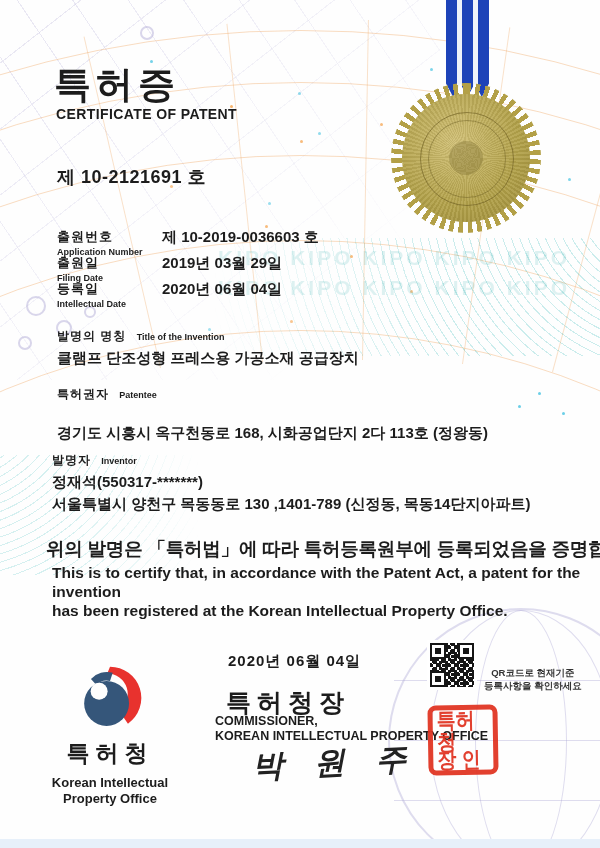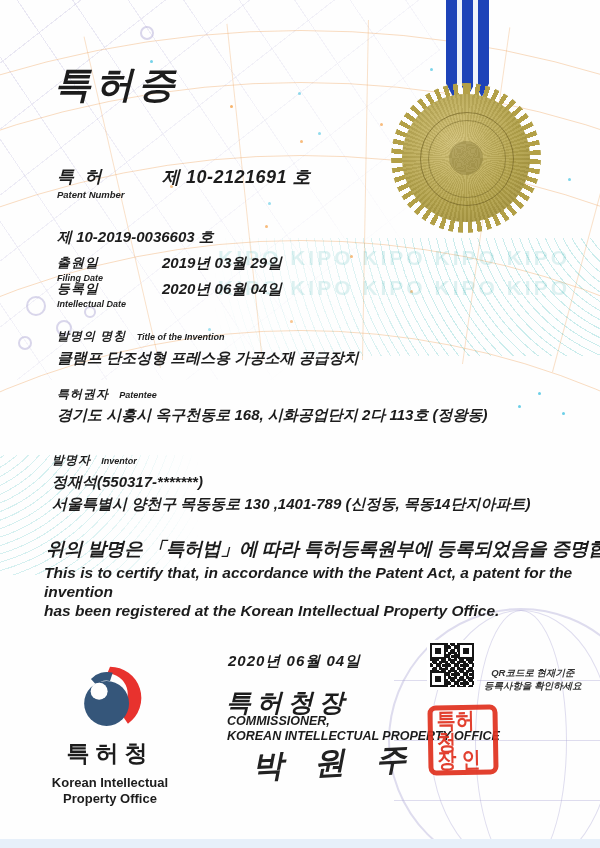--- a/index.html
+++ b/index.html
@@ -53,39 +53,39 @@
     background:repeating-conic-gradient(#b3a047 0deg 3.8deg,rgba(179,160,71,0) 3.8deg 7.6deg);}
   .medal .disc{position:absolute;left:11px;top:11px;width:128px;height:128px;border-radius:50%;
     background:radial-gradient(circle at 42% 38%,#d2c177,#b3a24a 58%,#9c8b38 95%);}
   .medal .tex{position:absolute;left:11px;top:11px;width:128px;height:128px;border-radius:50%;
     background:repeating-conic-gradient(rgba(255,255,255,.07) 0 2deg,rgba(0,0,0,.05) 2deg 4deg);}
   .medal .r1{position:absolute;left:29px;top:29px;width:92px;height:92px;border-radius:50%;border:1px solid rgba(110,96,35,.65);}
   .medal .r2{position:absolute;left:37px;top:37px;width:76px;height:76px;border-radius:50%;border:1px solid rgba(110,96,35,.5);}
   .medal .core{position:absolute;left:58px;top:58px;width:34px;height:34px;border-radius:50%;background:rgba(110,96,35,.3);}
 
   
-  .z{z-index:5;font-style:italic;}
+  .z{z-index:5;}
   .title-ko{left:54px;top:60px;font-size:37px;font-weight:800;letter-spacing:5px;}
   .title-en{left:56px;top:106px;font-size:14px;font-weight:700;letter-spacing:.4px;}
   .lbl-ko{font-weight:700;font-size:13px;letter-spacing:1px;}
   .lbl-en{font-weight:700;font-size:9px;color:#222;margin-top:1px;}
   .val{font-weight:700;font-size:15px;text-align:center;}
   .row-main .lbl-ko{font-size:17px;letter-spacing:3px;}
   .row-main .lbl-en{font-size:9.5px;}
   .row-main .val{font-size:18px;letter-spacing:.5px;}
   .frow{position:absolute;left:57px;display:flex;}
   .frow .lab{width:105px;}
   .sec-label{font-weight:700;font-size:12px;letter-spacing:1px;}
   .sec-label .en{font-weight:700;font-size:9px;letter-spacing:0;margin-left:6px;}
   .sec-val{font-weight:700;font-size:15px;margin-top:4px;}
   .statement-ko{left:46px;top:536px;font-size:18.5px;font-weight:800;letter-spacing:-.2px;white-space:nowrap;}
-  .statement-en{left:44px;top:563px;font-size:15.5px;font-weight:700;line-height:19px;width:540px;}
+  .statement-en{left:52px;top:563px;font-size:15.5px;font-weight:700;line-height:19px;width:540px;}
   .f-date{left:228px;top:652px;font-size:15px;font-weight:700;letter-spacing:1px;}
   .f-comm-ko{left:226px;top:686px;font-size:25px;font-weight:800;letter-spacing:6px;}
-  .f-comm-en{left:227px;top:714px;font-size:12.5px;font-weight:800;line-height:15px;}
+  .f-comm-en{left:215px;top:714px;font-size:12.5px;font-weight:800;line-height:15px;}
   .signature{left:252px;top:742px;font-size:31px;font-weight:700;font-style:italic;
     font-family:"DejaVu Serif","Liberation Serif",serif;letter-spacing:10px;transform:rotate(-3deg);color:#222;}
 
   
   .qr{position:absolute;left:430px;top:643px;width:44px;height:44px;background:
       repeating-conic-gradient(#161616 0 25%,transparent 0 50%) 2px 2px/9px 9px,
       repeating-conic-gradient(#161616 0 25%,#fff 0 50%) 0 0/6px 6px;outline:3px solid #fff;}
   .qr .fin{position:absolute;width:12px;height:12px;border:2px solid #161616;background:#fff;}
   .qr .fin::after{content:"";position:absolute;left:3px;top:3px;width:6px;height:6px;background:#161616;}
   .qr .tl{left:0;top:0;} .qr .tr{right:0;top:0;} .qr .bl{left:0;bottom:0;}
@@ -146,30 +146,31 @@
   <div class="medal">
     <div class="rays"></div>
       <div class="disc"></div>
       <div class="tex"></div>
     <div class="r1"></div>
       <div class="r2"></div>
       <div class="core"></div>
   </div>
 
   <div class="abs z title-ko">특허증</div>
+  <div class="abs z title-en">CERTIFICATE OF PATENT</div>
 
   <div class="frow z row-main" style="top:165px;">
+    <div class="val">제 10-2121691 호</div>
+  </div>
+
+  <div class="frow z" style="top:228px;">
     <div class="lab">
-      <div class="lbl-ko">특 허</div>
-      <div class="lbl-en">Patent Number</div>
-    </div>
-    <div class="val">제 10-2121691 호</div>
-  </div>
-
-  <div class="frow z" style="top:228px;">
+      <div class="lbl-ko">출원번호</div>
+      <div class="lbl-en">Application Number</div>
+    </div>
     <div class="val">제 10-2019-0036603 호</div>
   </div>
 
   <div class="frow z" style="top:254px;">
     <div class="lab">
       <div class="lbl-ko">출원일</div>
       <div class="lbl-en">Filing Date</div>
     </div>
     <div class="val">2019년  03월  29일</div>
   </div>
@@ -188,21 +189,21 @@
       <span class="en">Title of the Invention</span>
     </div>
     <div class="sec-val">클램프 단조성형 프레스용 가공소재 공급장치</div>
   </div>
 
   <div class="abs z" style="left:57px;top:386px;">
     <div class="sec-label">
       <span>특허권자</span>
       <span class="en">Patentee</span>
     </div>
-    <div class="sec-val" style="margin-top:3px;">경기도 시흥시 옥구천동로 168, 시화공업단지 2다 113호 (정왕동)</div>
+    <div class="sec-val" style="margin-top:21px;">경기도 시흥시 옥구천동로 168, 시화공업단지 2다 113호 (정왕동)</div>
   </div>
 
   <div class="abs z" style="left:52px;top:452px;">
     <div class="sec-label">
       <span>발명자</span>
       <span class="en">Inventor</span>
     </div>
     <div class="sec-val">정재석(550317-*******)</div>
     <div class="sec-val" style="margin-top:3px;">서울특별시 양천구 목동동로 130 ,1401-789 (신정동, 목동14단지아파트)</div>
   </div>

